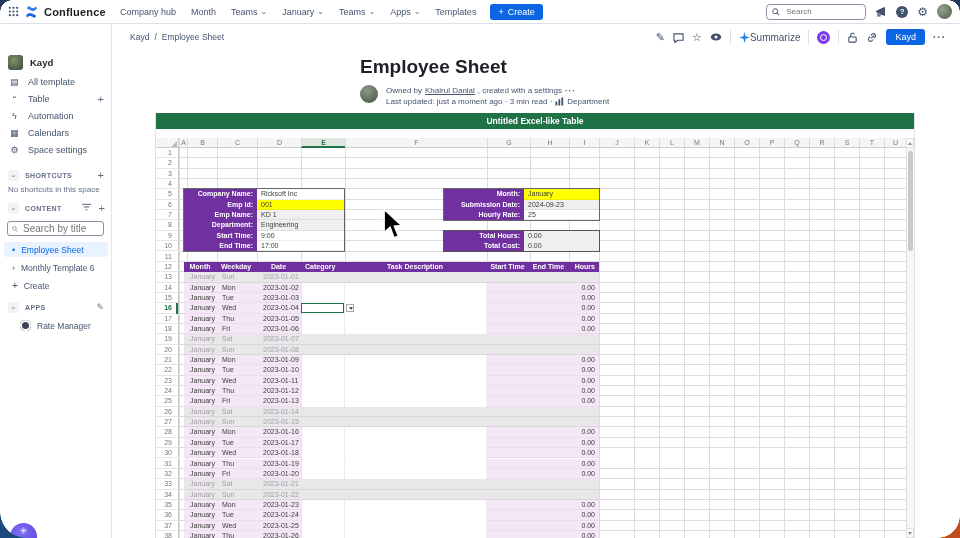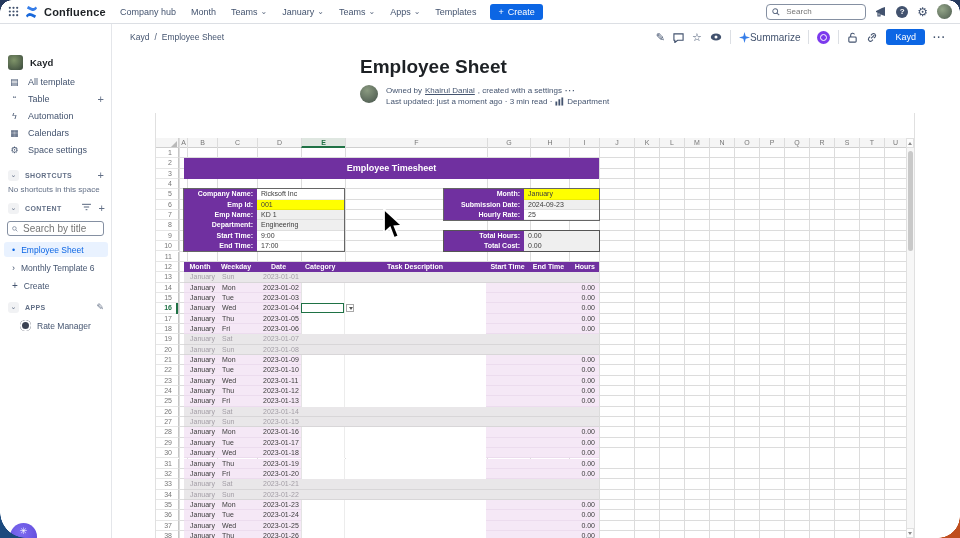--- a/index.html
+++ b/index.html
@@ -304,20 +304,21 @@
             <rect x="0.5" y="5" width="2" height="4.5" fill="#44546f"></rect>
             <rect x="3.8" y="2.5" width="2" height="7" fill="#44546f"></rect>
             <rect x="7.1" y="0.5" width="2" height="9" fill="#44546f"></rect>
           </svg>
         <span>Department</span>
       </span>
     </span>
   </div>
 
   <div id="sheet">
+    <div id="sheet-title">Untitled Excel-like Table</div>
     <div id="sheet-tool"></div>
     <div id="sheet-cols">
         <div style="position: absolute; left: 0px; top: 0px; width: 23px; height: 10px; box-sizing: border-box; border-right: 1px solid rgb(207, 207, 207);"></div>
         <div style="position: absolute; left: 15px; top: 3px; width: 0px; height: 0px; border-left: 6px solid transparent; border-bottom: 6px solid rgb(185, 185, 185);"></div>
         <div style="position: absolute; left: 23px; top: 0px; width: 8px; height: 10px; box-sizing: border-box; text-align: center; line-height: 9px; font-size: 7px; border-left: 1px solid rgb(220, 220, 220); color: rgb(119, 119, 119);">A</div>
         <div style="position: absolute; left: 31px; top: 0px; width: 30px; height: 10px; box-sizing: border-box; text-align: center; line-height: 9px; font-size: 7px; border-left: 1px solid rgb(220, 220, 220); color: rgb(119, 119, 119);">B</div>
         <div style="position: absolute; left: 61px; top: 0px; width: 40px; height: 10px; box-sizing: border-box; text-align: center; line-height: 9px; font-size: 7px; border-left: 1px solid rgb(220, 220, 220); color: rgb(119, 119, 119);">C</div>
         <div style="position: absolute; left: 101px; top: 0px; width: 44px; height: 10px; box-sizing: border-box; text-align: center; line-height: 9px; font-size: 7px; border-left: 1px solid rgb(220, 220, 220); color: rgb(119, 119, 119);">D</div>
         <div style="position: absolute; left: 145px; top: 0px; width: 44px; height: 10px; box-sizing: border-box; text-align: center; line-height: 9px; font-size: 7px; border-left: 1px solid rgb(220, 220, 220); background: rgb(223, 231, 225); color: rgb(31, 114, 69); font-weight: bold; border-bottom: 2px solid rgb(31, 114, 69);">E</div>
         <div style="position: absolute; left: 189px; top: 0px; width: 142px; height: 10px; box-sizing: border-box; text-align: center; line-height: 9px; font-size: 7px; border-left: 1px solid rgb(220, 220, 220); color: rgb(119, 119, 119);">F</div>
@@ -354,21 +355,20 @@
         <div style="position: absolute; left: 528px; top: 0px; width: 1px; height: 390px; background: rgb(220, 220, 220);"></div>
         <div style="position: absolute; left: 553px; top: 0px; width: 1px; height: 390px; background: rgb(220, 220, 220);"></div>
         <div style="position: absolute; left: 578px; top: 0px; width: 1px; height: 390px; background: rgb(220, 220, 220);"></div>
         <div style="position: absolute; left: 603px; top: 0px; width: 1px; height: 390px; background: rgb(220, 220, 220);"></div>
         <div style="position: absolute; left: 628px; top: 0px; width: 1px; height: 390px; background: rgb(220, 220, 220);"></div>
         <div style="position: absolute; left: 653px; top: 0px; width: 1px; height: 390px; background: rgb(220, 220, 220);"></div>
         <div style="position: absolute; left: 678px; top: 0px; width: 1px; height: 390px; background: rgb(220, 220, 220);"></div>
         <div style="position: absolute; left: 703px; top: 0px; width: 1px; height: 390px; background: rgb(220, 220, 220);"></div>
         <div style="position: absolute; left: 728px; top: 0px; width: 1px; height: 390px; background: rgb(220, 220, 220);"></div>
         <div style="position: absolute; left: 750px; top: 0px; width: 1px; height: 390px; background: rgb(220, 220, 220);"></div>
-        <div style="position: absolute; left: 28px; top: 10.35px; width: 415px; height: 20.7px; background: rgb(112, 48, 160); color: rgb(255, 255, 255); font-weight: bold; font-size: 9px; text-align: center; line-height: 20.7px;">Employee Timesheet</div>
         <div style="position: absolute; left: 28px; top: 41.4px; width: 160px; height: 62.1px; box-shadow: rgb(102, 102, 102) 0px 0px 0px 1px;">
           <div style="position: absolute; left: 0px; top: 0px; width: 73px; height: 10.35px; background: rgb(112, 48, 160); color: rgb(255, 255, 255); font-weight: bold; font-size: 7px; text-align: right; line-height: 10.35px; padding-right: 4px; box-sizing: border-box;">Company Name:</div>
           <div style="position: absolute; left: 73px; top: 0px; width: 87px; height: 10.35px; background: rgb(255, 255, 255); color: rgb(60, 60, 60); font-size: 7px; line-height: 10.35px; padding-left: 4px; box-sizing: border-box; border-bottom: 1px solid rgba(0, 0, 0, 0.07);">Ricksoft Inc</div>
           <div style="position: absolute; left: 0px; top: 10.35px; width: 73px; height: 10.35px; background: rgb(112, 48, 160); color: rgb(255, 255, 255); font-weight: bold; font-size: 7px; text-align: right; line-height: 10.35px; padding-right: 4px; box-sizing: border-box;">Emp Id:</div>
           <div style="position: absolute; left: 73px; top: 10.35px; width: 87px; height: 10.35px; background: rgb(255, 255, 0); color: rgb(60, 60, 60); font-size: 7px; line-height: 10.35px; padding-left: 4px; box-sizing: border-box; border-bottom: 1px solid rgba(0, 0, 0, 0.07);">001</div>
           <div style="position: absolute; left: 0px; top: 20.7px; width: 73px; height: 10.35px; background: rgb(112, 48, 160); color: rgb(255, 255, 255); font-weight: bold; font-size: 7px; text-align: right; line-height: 10.35px; padding-right: 4px; box-sizing: border-box;">Emp Name:</div>
           <div style="position: absolute; left: 73px; top: 20.7px; width: 87px; height: 10.35px; background: rgb(239, 239, 239); color: rgb(60, 60, 60); font-size: 7px; line-height: 10.35px; padding-left: 4px; box-sizing: border-box; border-bottom: 1px solid rgba(0, 0, 0, 0.07);">KD 1</div>
           <div style="position: absolute; left: 0px; top: 31.05px; width: 73px; height: 10.35px; background: rgb(112, 48, 160); color: rgb(255, 255, 255); font-weight: bold; font-size: 7px; text-align: right; line-height: 10.35px; padding-right: 4px; box-sizing: border-box;">Department:</div>
           <div style="position: absolute; left: 73px; top: 31.05px; width: 87px; height: 10.35px; background: rgb(239, 239, 239); color: rgb(60, 60, 60); font-size: 7px; line-height: 10.35px; padding-left: 4px; box-sizing: border-box; border-bottom: 1px solid rgba(0, 0, 0, 0.07);">Engineering</div>
           <div style="position: absolute; left: 0px; top: 41.4px; width: 73px; height: 10.35px; background: rgb(112, 48, 160); color: rgb(255, 255, 255); font-weight: bold; font-size: 7px; text-align: right; line-height: 10.35px; padding-right: 4px; box-sizing: border-box;">Start Time:</div>

